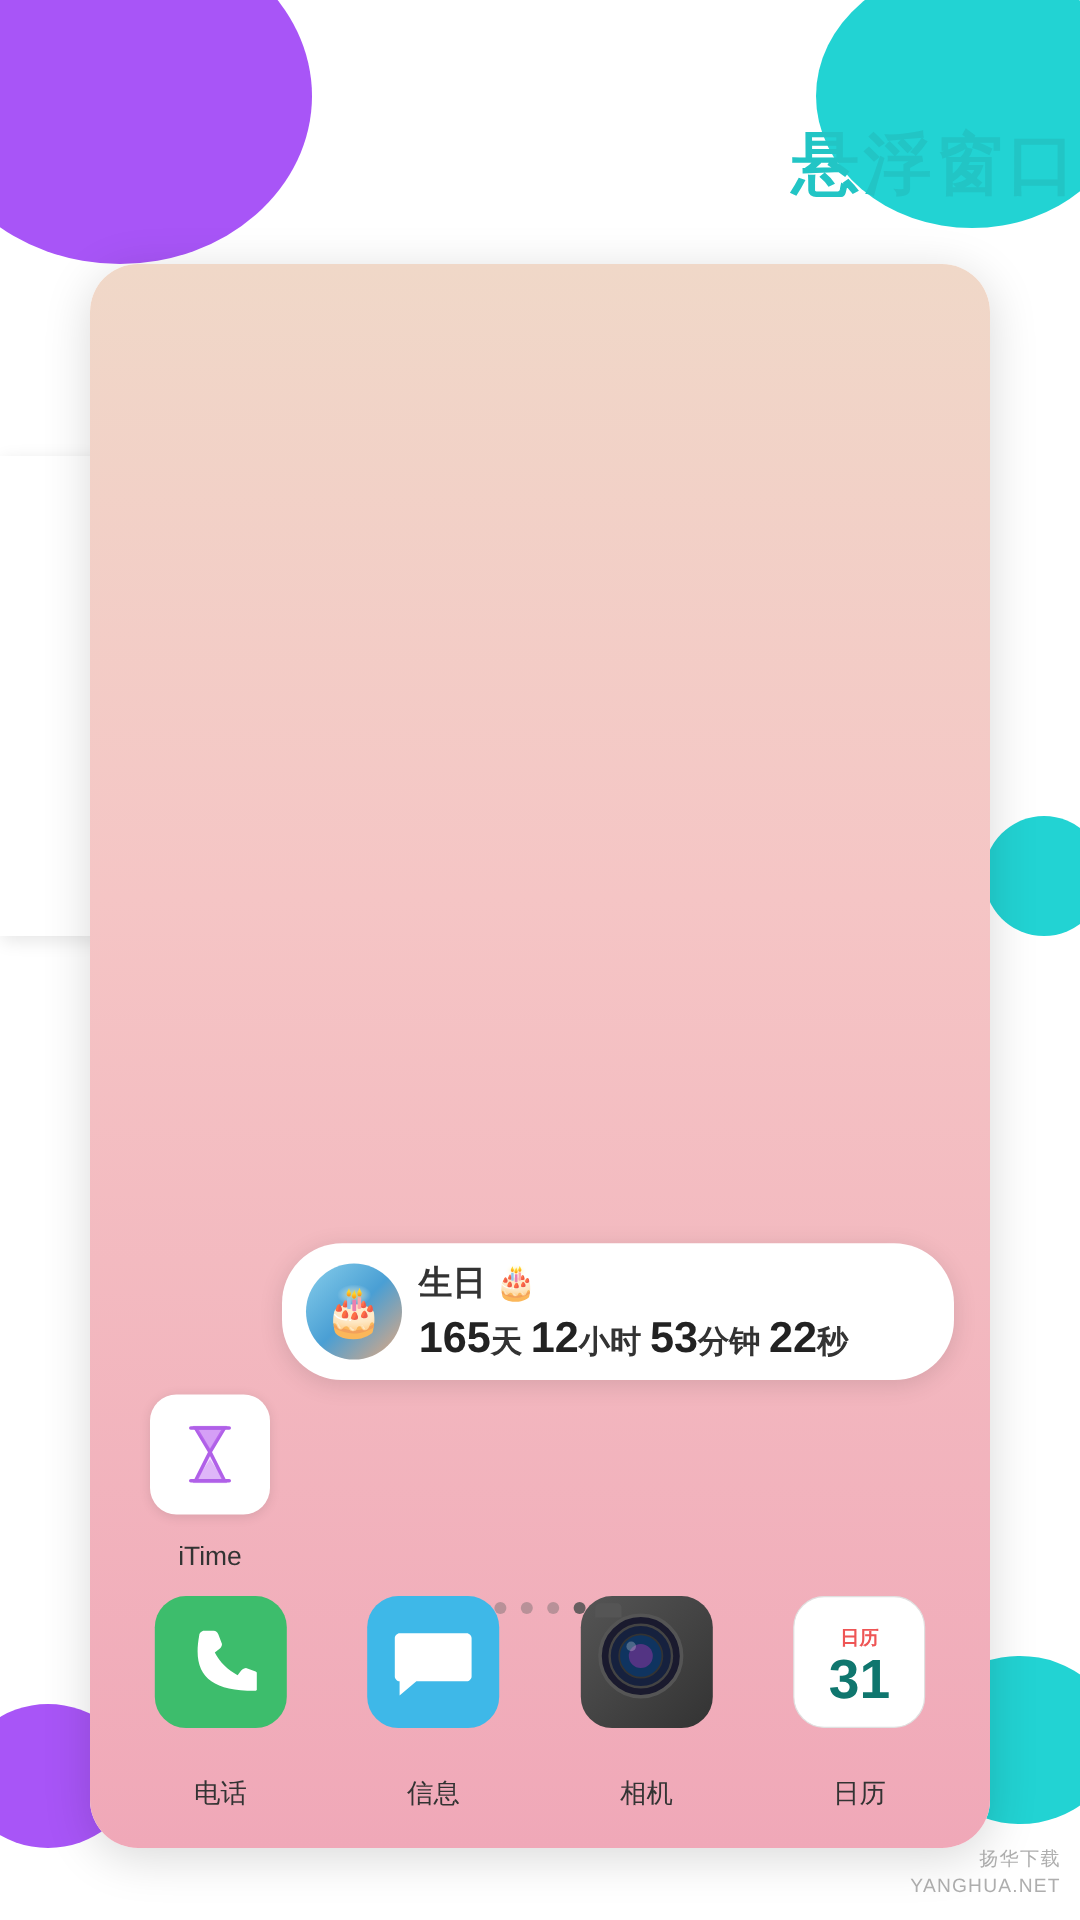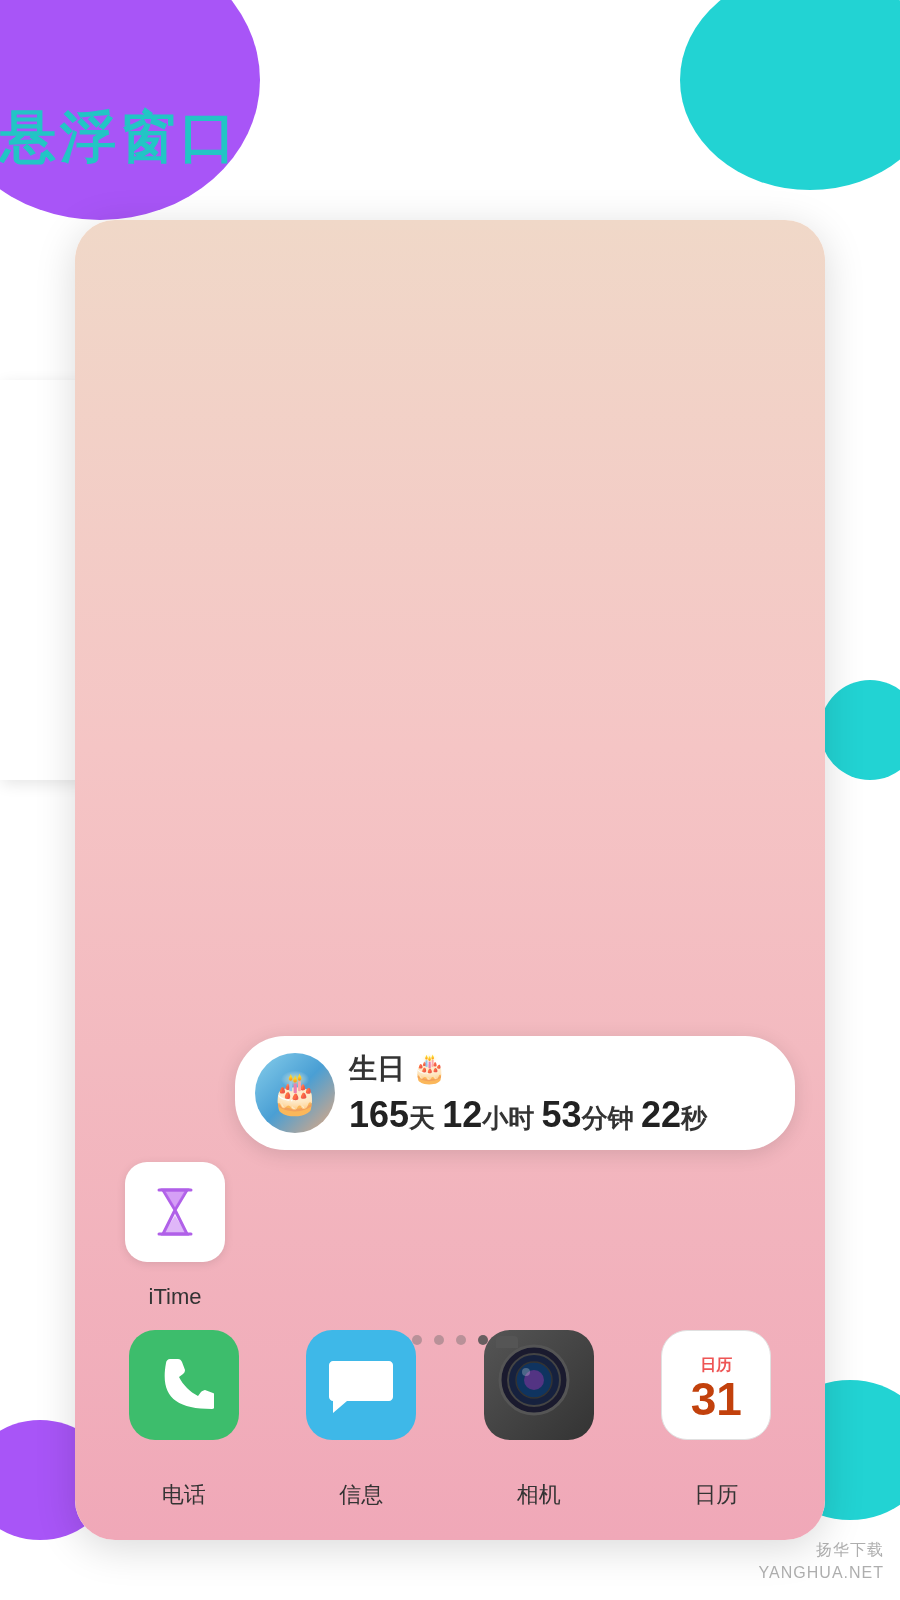--- a/index.html
+++ b/index.html
@@ -74,21 +74,21 @@
       border-radius: 50%;
       z-index: 0;
     }
 
     
     .page-title {
       position: absolute;
       top: 100px;
       left: 0;
       right: 0;
-      text-align: left;
+      text-align: right;
       font-size: 56px;
       font-weight: bold;
       color: #22c5c5;
       z-index: 10;
       letter-spacing: 4px;
     }
 
     
     .phone-mockup {
       position: absolute;
@@ -289,21 +289,21 @@
 
     
     .cal-month {
       font-size: 18px;
       color: #e55;
       font-weight: bold;
     }
     .cal-day {
       font-size: 46px;
       font-weight: bold;
-      color: #c2410c;
+      color: #0f766e;
       line-height: 1;
     }
 
     
     .chrome-svg {
       width: 72px;
       height: 72px;
     }
 
     

